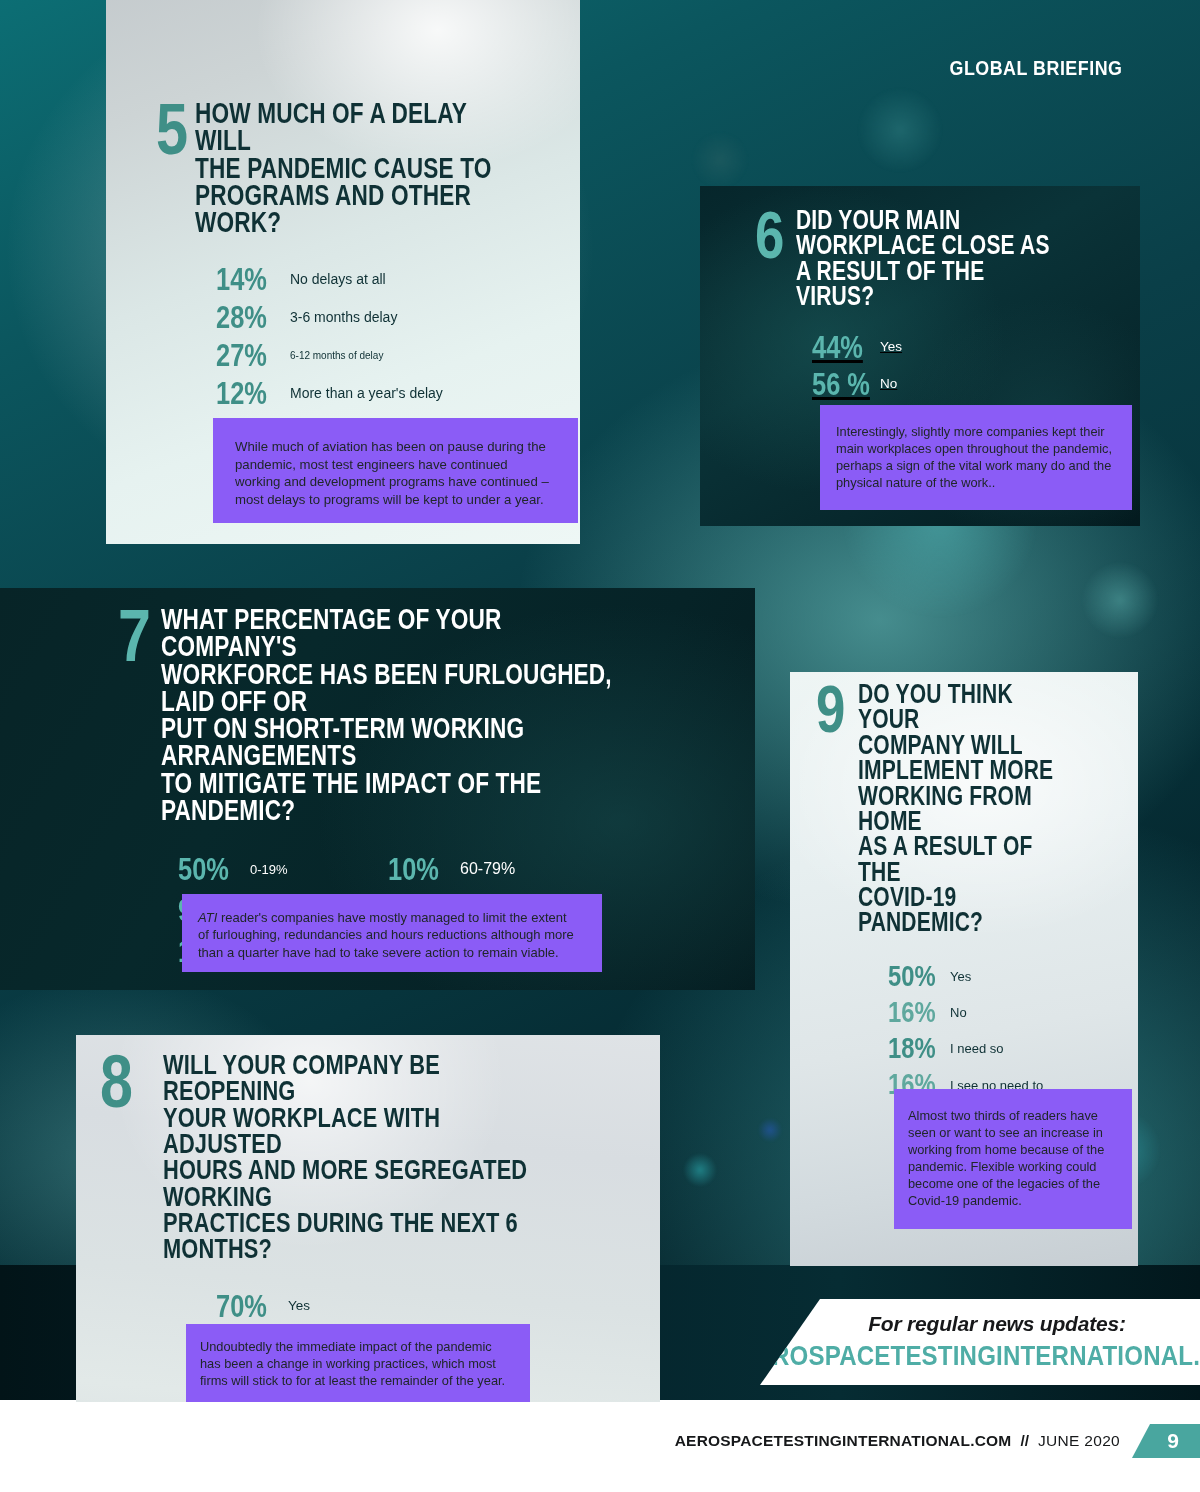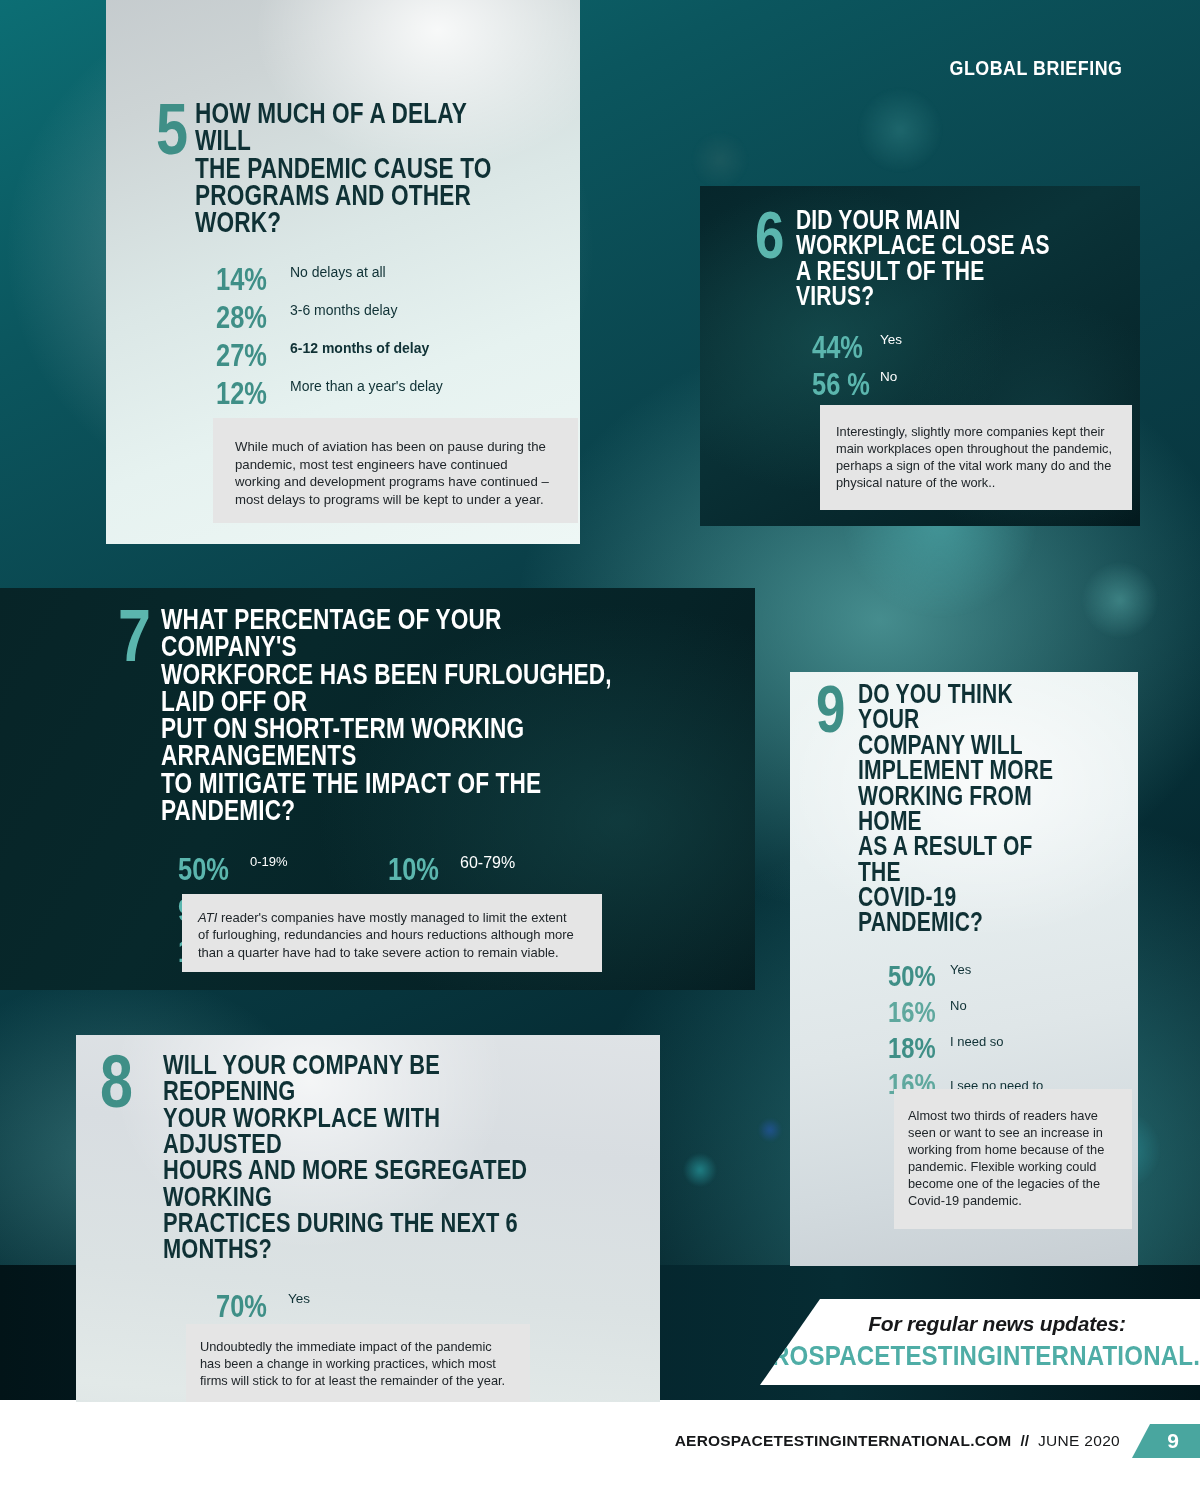--- a/index.html
+++ b/index.html
@@ -112,39 +112,39 @@
     text-transform: uppercase;
     line-height: 0.94;
     letter-spacing: 0.2px;
     transform: scaleX(0.78);
     transform-origin: left top;
     white-space: pre-line;
   }
 
   
   .stats { display: flex; flex-direction: column; }
-  .stat-row { display: flex; align-items: flex-start; }
+  .stat-row { display: flex; align-items: center; }
   .stat-pct {
     font-family: "Liberation Sans Narrow", "Liberation Sans", sans-serif;
     font-weight: 700;
     line-height: 1;
     transform: scaleX(0.82);
     transform-origin: left center;
     white-space: nowrap;
   }
   .stat-lab {
     font-family: "Liberation Sans", sans-serif;
     font-weight: 400;
     line-height: 1.18;
   }
 
   
   .capbox {
     position: absolute;
-    background: #e5e5e5;
+    background: #8b5cf6;
     color: #20262a;
     font-family: "Liberation Sans", sans-serif;
     line-height: 1.33;
   }
   .capbox em { font-style: italic; }
 
   
   .c-dark   { color: #0f3135; }
   .c-teal   { color: #3f8f87; }
   .c-teal-l { color: #5fa89e; }
@@ -247,38 +247,38 @@
       <div class="stat-row">
         <div class="stat-pct c-teal" style="font-size:31px; width:74px;">14%</div>
         <div class="stat-lab c-dark" style="font-size:14px;">No delays at all</div>
       </div>
       <div class="stat-row">
         <div class="stat-pct c-teal" style="font-size:31px; width:74px;">28%</div>
         <div class="stat-lab c-dark" style="font-size:14px;">3-6 months delay</div>
       </div>
       <div class="stat-row">
         <div class="stat-pct c-teal" style="font-size:31px; width:74px;">27%</div>
-        <div class="stat-lab c-dark" style="font-size:14px;font-weight:bold;">6-12 months of delay</div>
+        <div class="stat-lab c-dark" style="font-size:10px;">6-12 months of delay</div>
       </div>
       <div class="stat-row">
         <div class="stat-pct c-teal" style="font-size:31px; width:74px;">12%</div>
         <div class="stat-lab c-dark" style="font-size:14px;">More than a year's delay</div>
       </div>
     </div>
   </div>
   <div class="capbox" style="left:213px; top:418px; width:365px; height:105px; padding:20px 26px 0 22px; font-size:13.2px;">While much of aviation has been on pause during the pandemic, most test engineers have continued working and development programs have continued – most delays to programs will be kept to under a year.</div>
 
   <div class="panel panel-dark-6" style="left:700px; top:186px; width:440px; height:340px;">
     <div class="qhead" style="margin:22px 0 0 55px;">
       <div class="qnum c-tealbr" style="font-size:66px; width:48px;">6</div>
       <div class="qtitle c-white" style="font-size:27px; width:420px; margin-left:2px;">DID YOUR MAIN
 WORKPLACE CLOSE AS
 A RESULT OF THE VIRUS?</div>
     </div>
-    <div class="stats" style="margin:22px 0 0 112px; gap:6px;">
+    <div class="stats" style="margin:22px 0 0 112px; gap:6px;text-decoration:underline;">
       <div class="stat-row">
         <div class="stat-pct c-tealbr" style="font-size:31px; width:68px;">44%</div>
         <div class="stat-lab c-white" style="font-size:13.5px;">Yes</div>
       </div>
       <div class="stat-row">
         <div class="stat-pct c-tealbr" style="font-size:31px; width:68px;">56 %</div>
         <div class="stat-lab c-white" style="font-size:13.5px;">No</div>
       </div>
     </div>
   </div>

